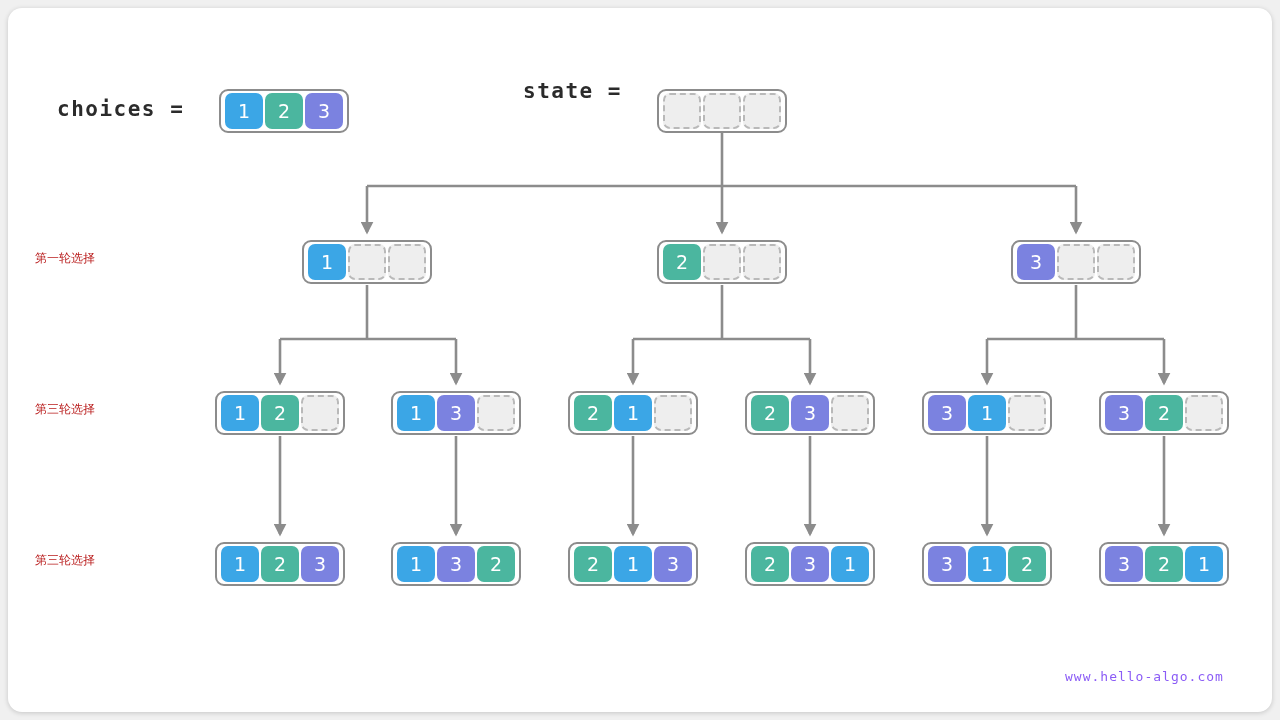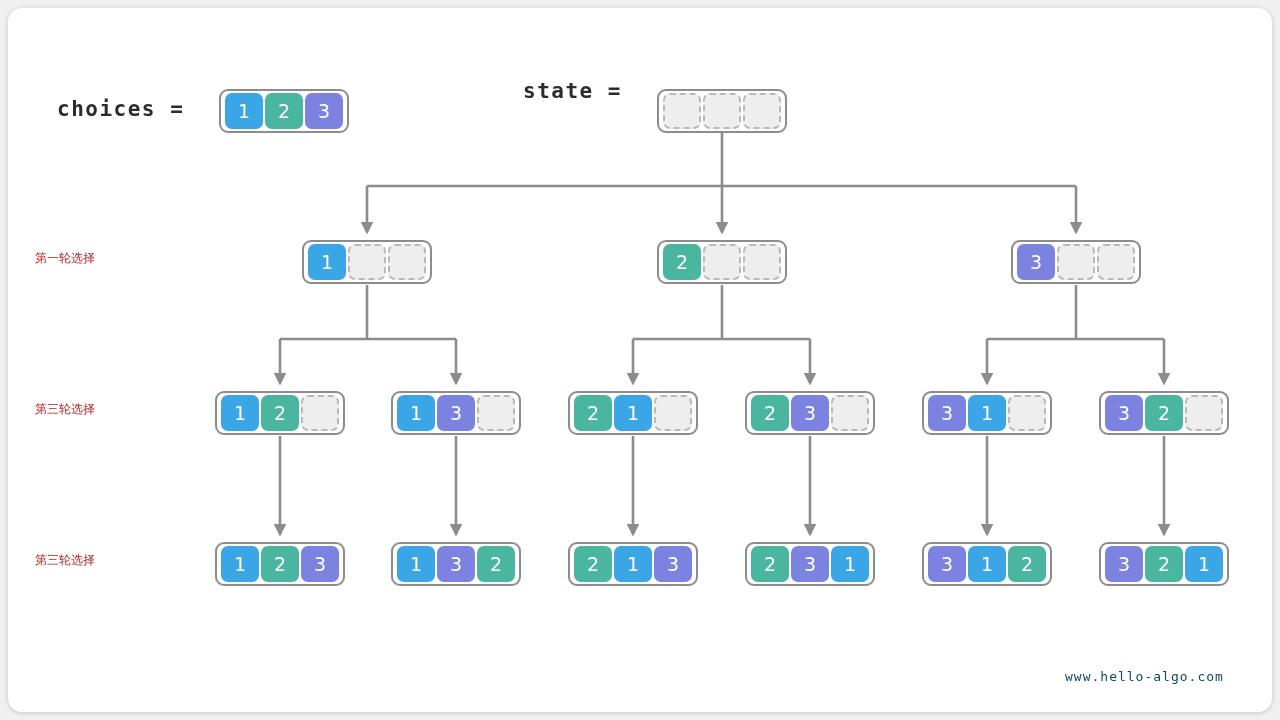--- a/index.html
+++ b/index.html
@@ -47,21 +47,21 @@
     position: absolute;
     font-family: "DejaVu Sans", "Liberation Sans", sans-serif;
     font-size: 12px;
     color: #b91c1c;
     white-space: nowrap;
   }
   .watermark {
     position: absolute;
     font-family: "DejaVu Sans Mono", "Liberation Mono", monospace;
     font-size: 13px;
-    color: #0c4a6e;
+    color: #8b5cf6;
     letter-spacing: 1px;
     white-space: nowrap;
   }
 
   
   .array {
     position: absolute;
     display: flex;
     flex-direction: row;
     align-items: center;

